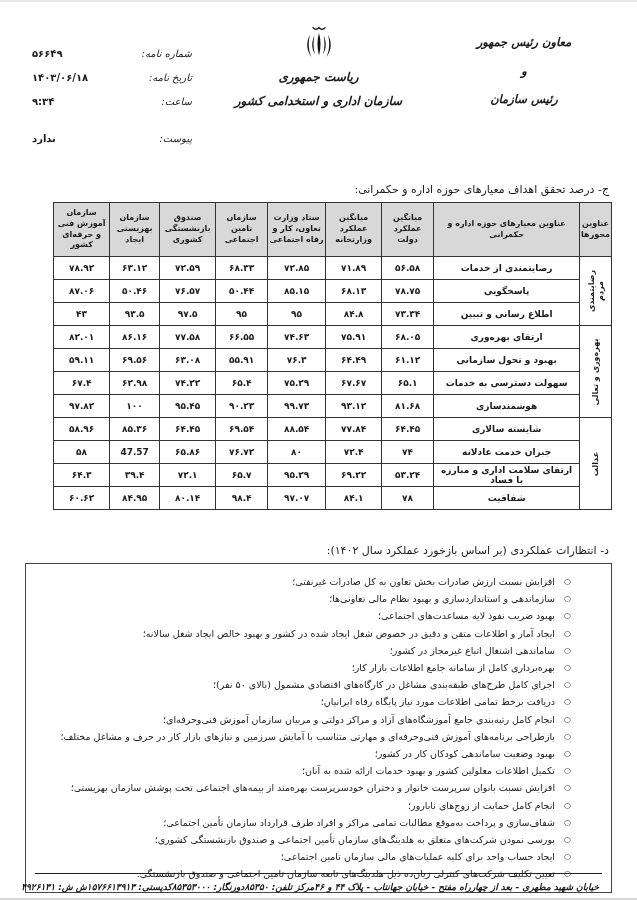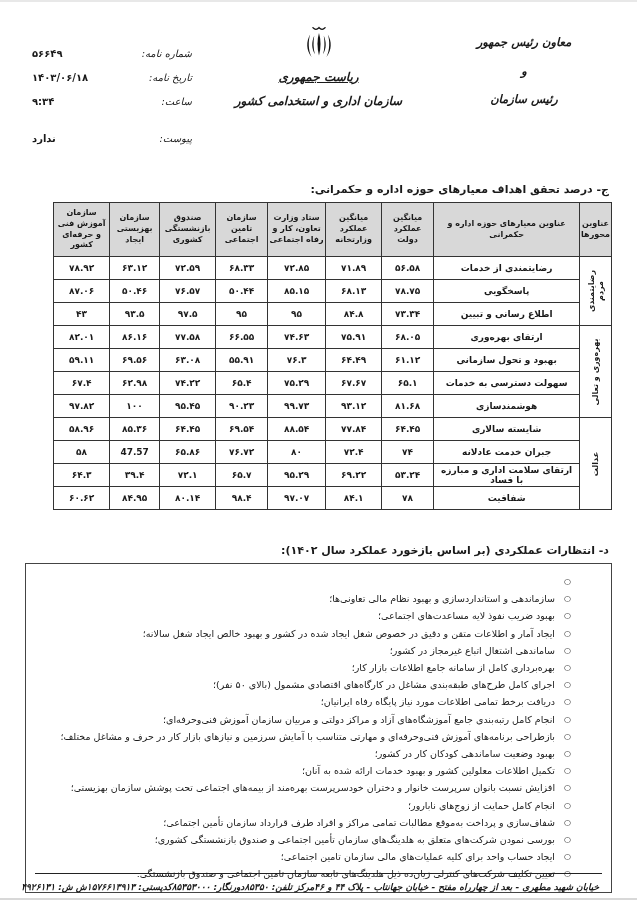--- a/index.html
+++ b/index.html
@@ -8,30 +8,30 @@
   .page { position:absolute; inset:0; border-top:2px solid #e8e8e8; border-bottom:2px solid #d8d8d8; }
 
   
   .letterhead { position:relative; height:175px;padding-left:36px; }
   .hdr-right { position:absolute; top:34px; right:48px; width:130px; text-align:center;
                font-style:italic; font-size:11.5px; font-weight:600; line-height:1.1; }
   .hdr-right .l1 { margin-bottom:16px; }
   .hdr-right .l2 { margin-bottom:16px; }
   .hdr-center { position:absolute; top:22px; left:50%; transform:translateX(-50%); width:230px; text-align:center; }
   .emblem { width:34px; height:44px; margin:0 auto 2px auto; display:block; }
-  .org-top { font-style:italic; font-weight:700; font-size:12px; margin-bottom:10px;text-decoration:underline; }
+  .org-top { font-style:italic; font-weight:700; font-size:12px; margin-bottom:10px; }
   .org-name { font-style:italic; font-weight:700; font-size:12px; }
   .hdr-meta { position:absolute; top:46px; left:32px; width:160px; font-size:10px; }
   .meta-row { display:flex; flex-direction:row; justify-content:space-between; margin-bottom:13px; }
   .meta-row .lbl { font-style:italic; color:#222; }
   .meta-row .val { font-weight:700; direction:ltr; }
   .meta-row.gap { margin-top:26px; }
 
   
-  .sec-title { font-weight:700; font-size:11px; margin:6px 28px 6px 0; }
+  .sec-title { font-weight:400; font-size:11px; margin:6px 28px 6px 0; }
 
   
   table.perf { border-collapse:collapse; margin:4px 25px 0 auto; table-layout:fixed; }
   table.perf th, table.perf td { border:1px solid #333; text-align:center; vertical-align:middle; }
   table.perf th { background:#d8d8d8; font-size:8px; font-weight:700; padding:2px 1px; height:54px; line-height:1.35; }
   table.perf td { font-size:9px; font-weight:700; height:23px; padding:1px 2px; }
   td.crit { text-align:center; font-size:9px;margin-top:24px; }
   td.group-cell { position:relative; width:26px; background:#fff; }
   td.group-cell .rot { position:absolute; top:50%; left:50%; transform:translate(-50%,-50%) rotate(-90deg);
                        font-size:8px; font-weight:700; line-height:1.15; text-align:center; white-space:normal; }
@@ -245,20 +245,21 @@
           <td class="num">۸۴.۹۵</td>
           <td class="num">۶۰.۶۲</td>
         </tr>
       </tbody>
   </table>
 
   <div class="sec-title expect-title">د- انتظارات عملکردی (بر اساس بازخورد عملکرد سال ۱۴۰۲):</div>
   <div class="expect-box">
       <div class="expect-item">
         <span class="marker">○</span>
+        <span>افزایش نسبت ارزش صادرات بخش تعاون به کل صادرات غیرنفتی؛</span>
       </div>
       <div class="expect-item">
         <span class="marker">○</span>
         <span>سازماندهی و استانداردسازی و بهبود نظام مالی تعاونی‌ها؛</span>
       </div>
       <div class="expect-item">
         <span class="marker">○</span>
         <span>بهبود ضریب نفوذ لایه مساعدت‌های اجتماعی؛</span>
       </div>
       <div class="expect-item">

